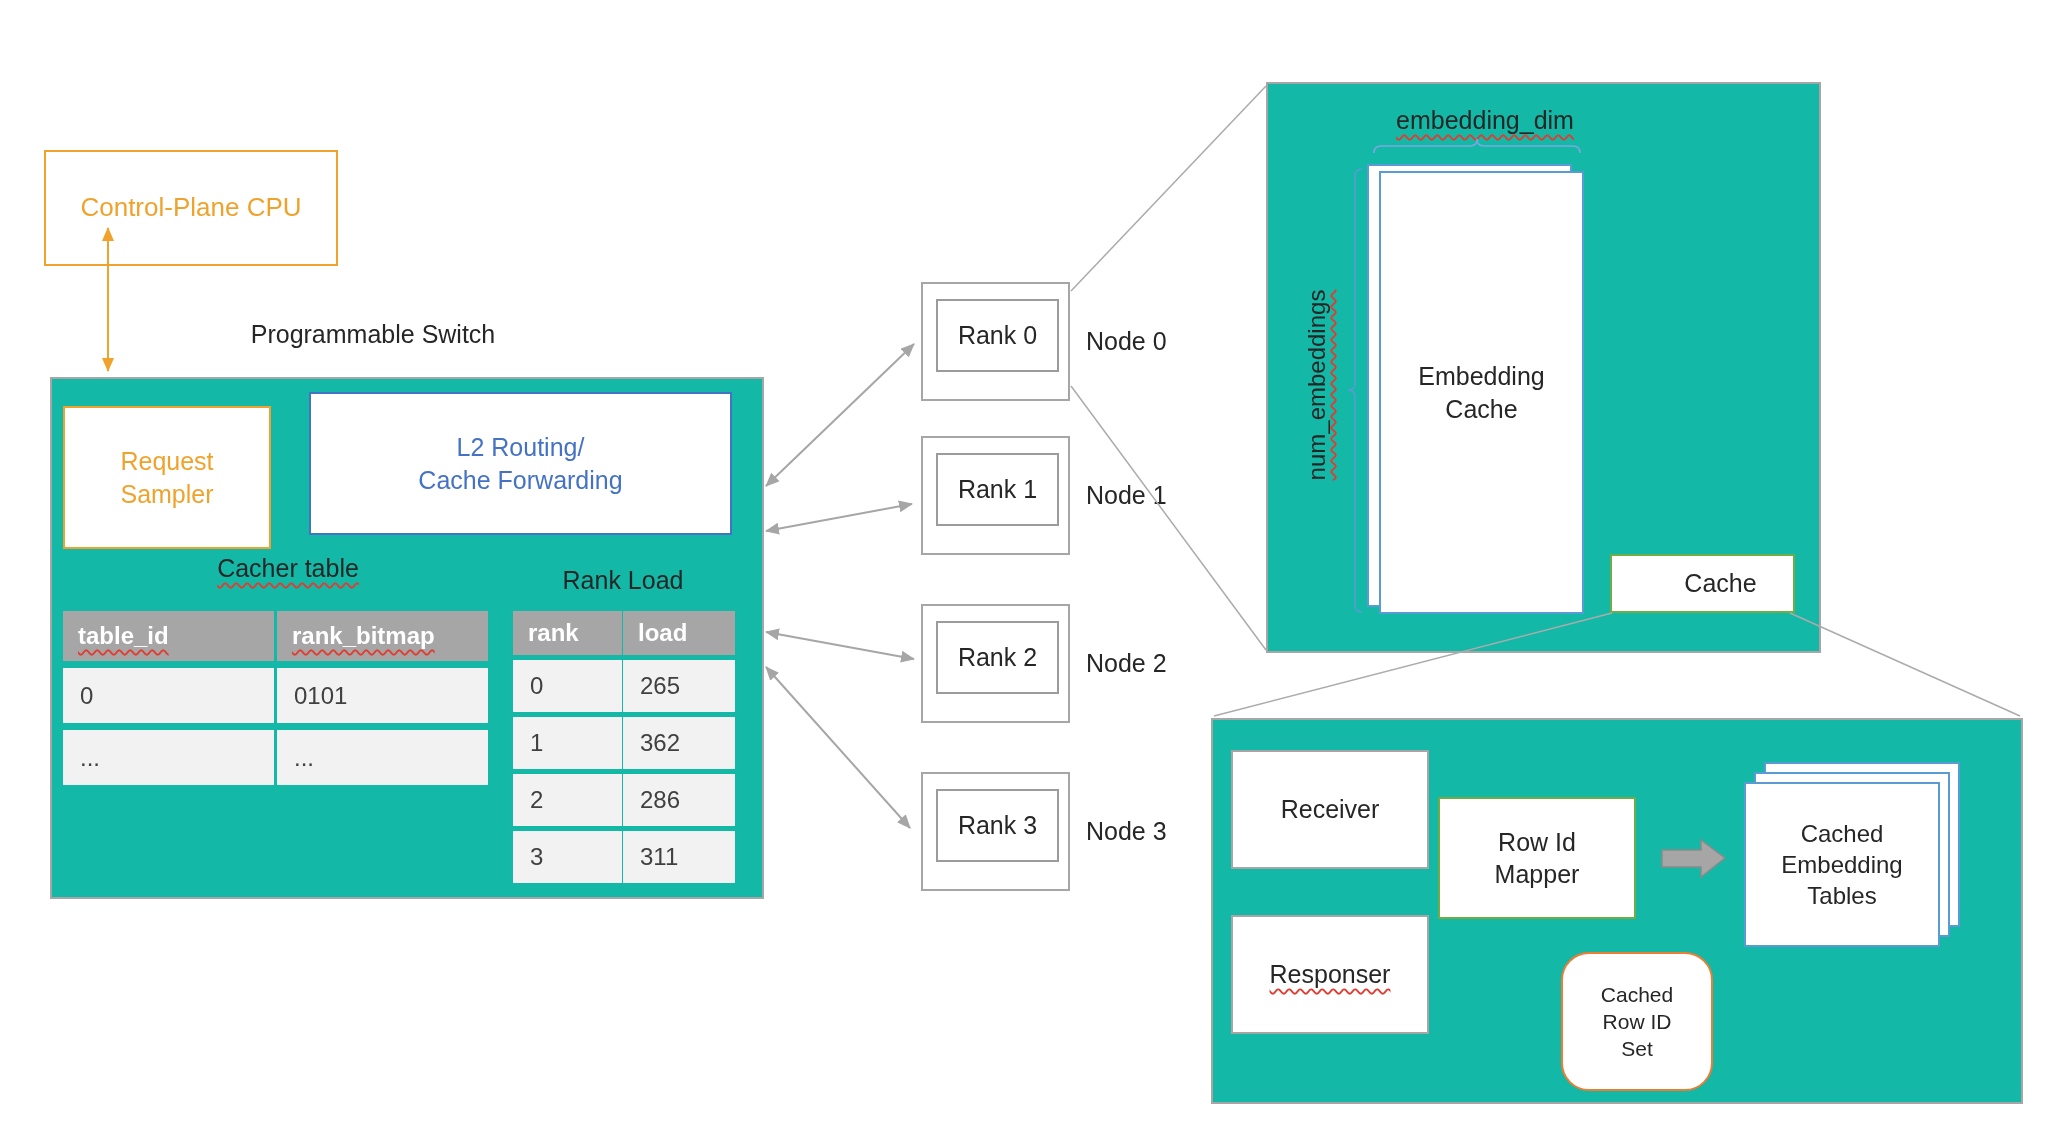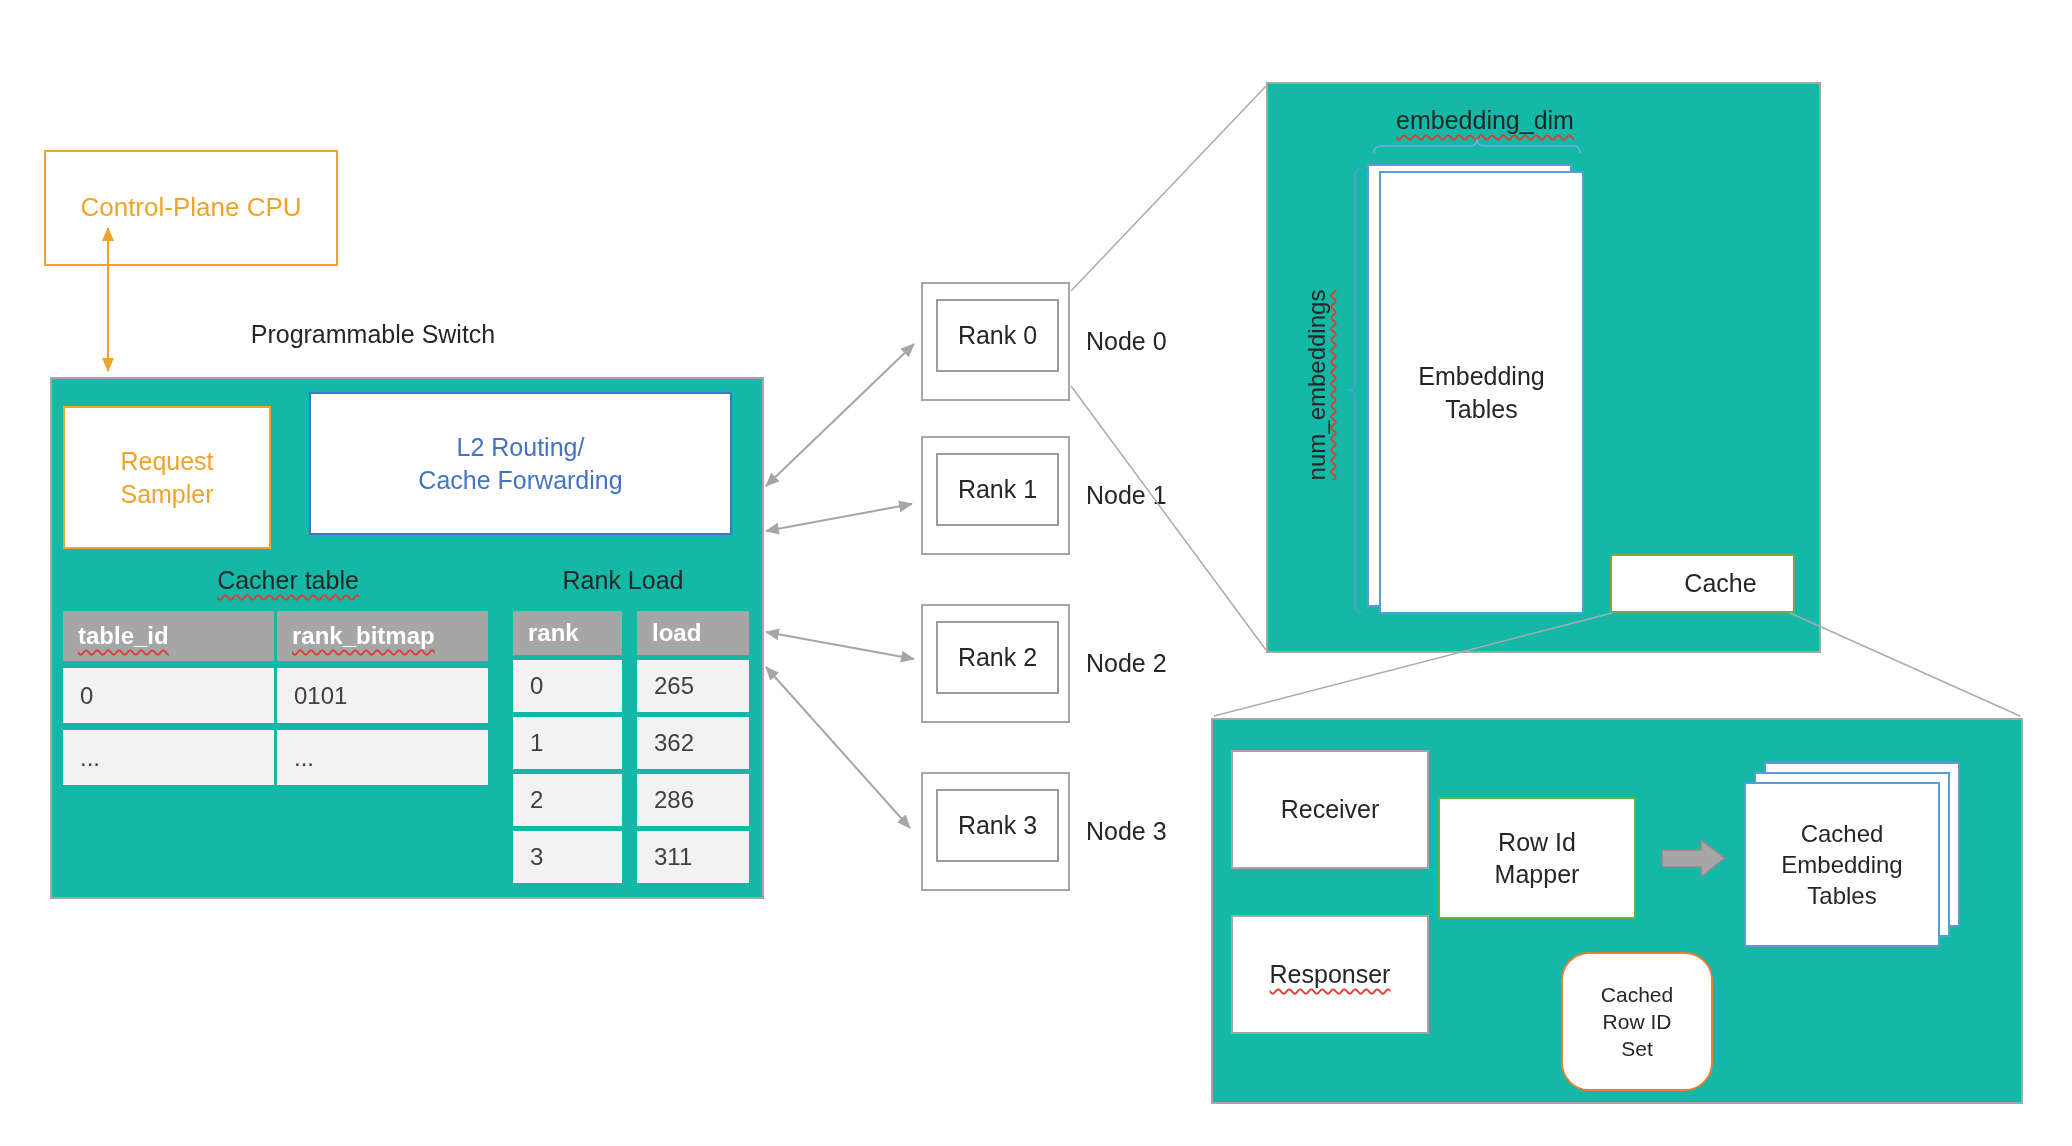--- a/index.html
+++ b/index.html
@@ -31,21 +31,21 @@
   .dgrid { position:absolute; display:grid; }
   .hcell {
     background:#A6A6A6; color:#ffffff; font-weight:bold; font-size:24px;
     display:flex; align-items:center; padding-left:15px; box-sizing:border-box;
   }
   .ccell {
     background:#F2F2F2; color:#404040; font-size:24px;
     display:flex; align-items:center; padding-left:17px; box-sizing:border-box;
   }
   .cacher-grid { left:63px; top:611px; grid-template-columns:211px 211px; grid-template-rows:50px 55px 55px; gap:7px 3px; }
-  .rankload-grid { left:513px; top:611px; grid-template-columns:109px 112px; grid-template-rows:44px 52px 52px 52px 52px; gap:5px 15px; }
+  .rankload-grid { left:513px; top:611px; grid-template-columns:109px 112px; grid-template-rows:44px 52px 52px 52px 52px; gap:5px 1px; }
 
   
   .rank-outer { position:absolute; left:921px; width:149px; height:119px; border:2px solid #A6A6A6; box-sizing:border-box; background:#fff; }
   .rank-inner { position:absolute; left:13px; top:15px; width:123px; height:73px; border:2px solid #9b9b9b; box-sizing:border-box;
                 display:flex; align-items:center; justify-content:center; font-size:25px; color:#262626; }
   .node-label { position:absolute; left:1086px; width:140px; height:119px; display:flex; align-items:center; font-size:25px; color:#262626; }
 
   .rot-ccw { transform:rotate(-90deg); }
   svg.overlay { position:absolute; left:0; top:0; pointer-events:none; }
 </style>
@@ -64,21 +64,21 @@
 
   <div class="box orange f25" style="left:63px; top:406px; width:208px; height:143px; padding:0 30px;">
     <span>Request Sampler</span>
   </div>
 
   <div class="box blue f25" style="left:309px; top:392px; width:423px; height:143px; flex-direction:column;text-align:center;">
     <div>L2 Routing/</div>
     <div>Cache Forwarding</div>
   </div>
 
-  <div class="label center f25" style="left:158px; top:566px; width:260px;">
+  <div class="label center f25" style="left:158px; top:554px; width:260px;">
     <span class="squiggle">Cacher table</span>
   </div>
 
   <div class="dgrid cacher-grid">
     <div class="hcell">
         <span class="squiggle">table_id</span>
       </div>
     <div class="hcell">
         <span class="squiggle">rank_bitmap</span>
       </div>
@@ -160,21 +160,21 @@
   <div class="node-label" style="top:772px;">Node 3</div>
 
   <div class="abs gray-panel" style="left:1266px; top:82px; width:555px; height:571px;">
 
     <div class="label center f25" style="left:77px; top:22px; width:280px;">
       <span class="squiggle">embedding_dim</span>
     </div>
 
     <div class="abs lblue" style="left:99px; top:80px; width:205px; height:443px; border:2px solid #5B9BD5; background:#fff;"></div>
     <div class="box lblue f25" style="left:111px; top:87px; width:205px; height:443px; padding:0 28px;">
-      <span>Embedding Tables</span>
+      <span>Embedding Cache</span>
     </div>
 
     <div class="label center rot-ccw f24" style="left:-71px; top:287px; width:240px; height:28px;">
       <span class="squiggle">num_embeddings</span>
     </div>
 
     <div class="box green f25" style="left:342px; top:470px; width:185px; height:59px;">
       <span>Cache</span>
     </div>
   </div>

